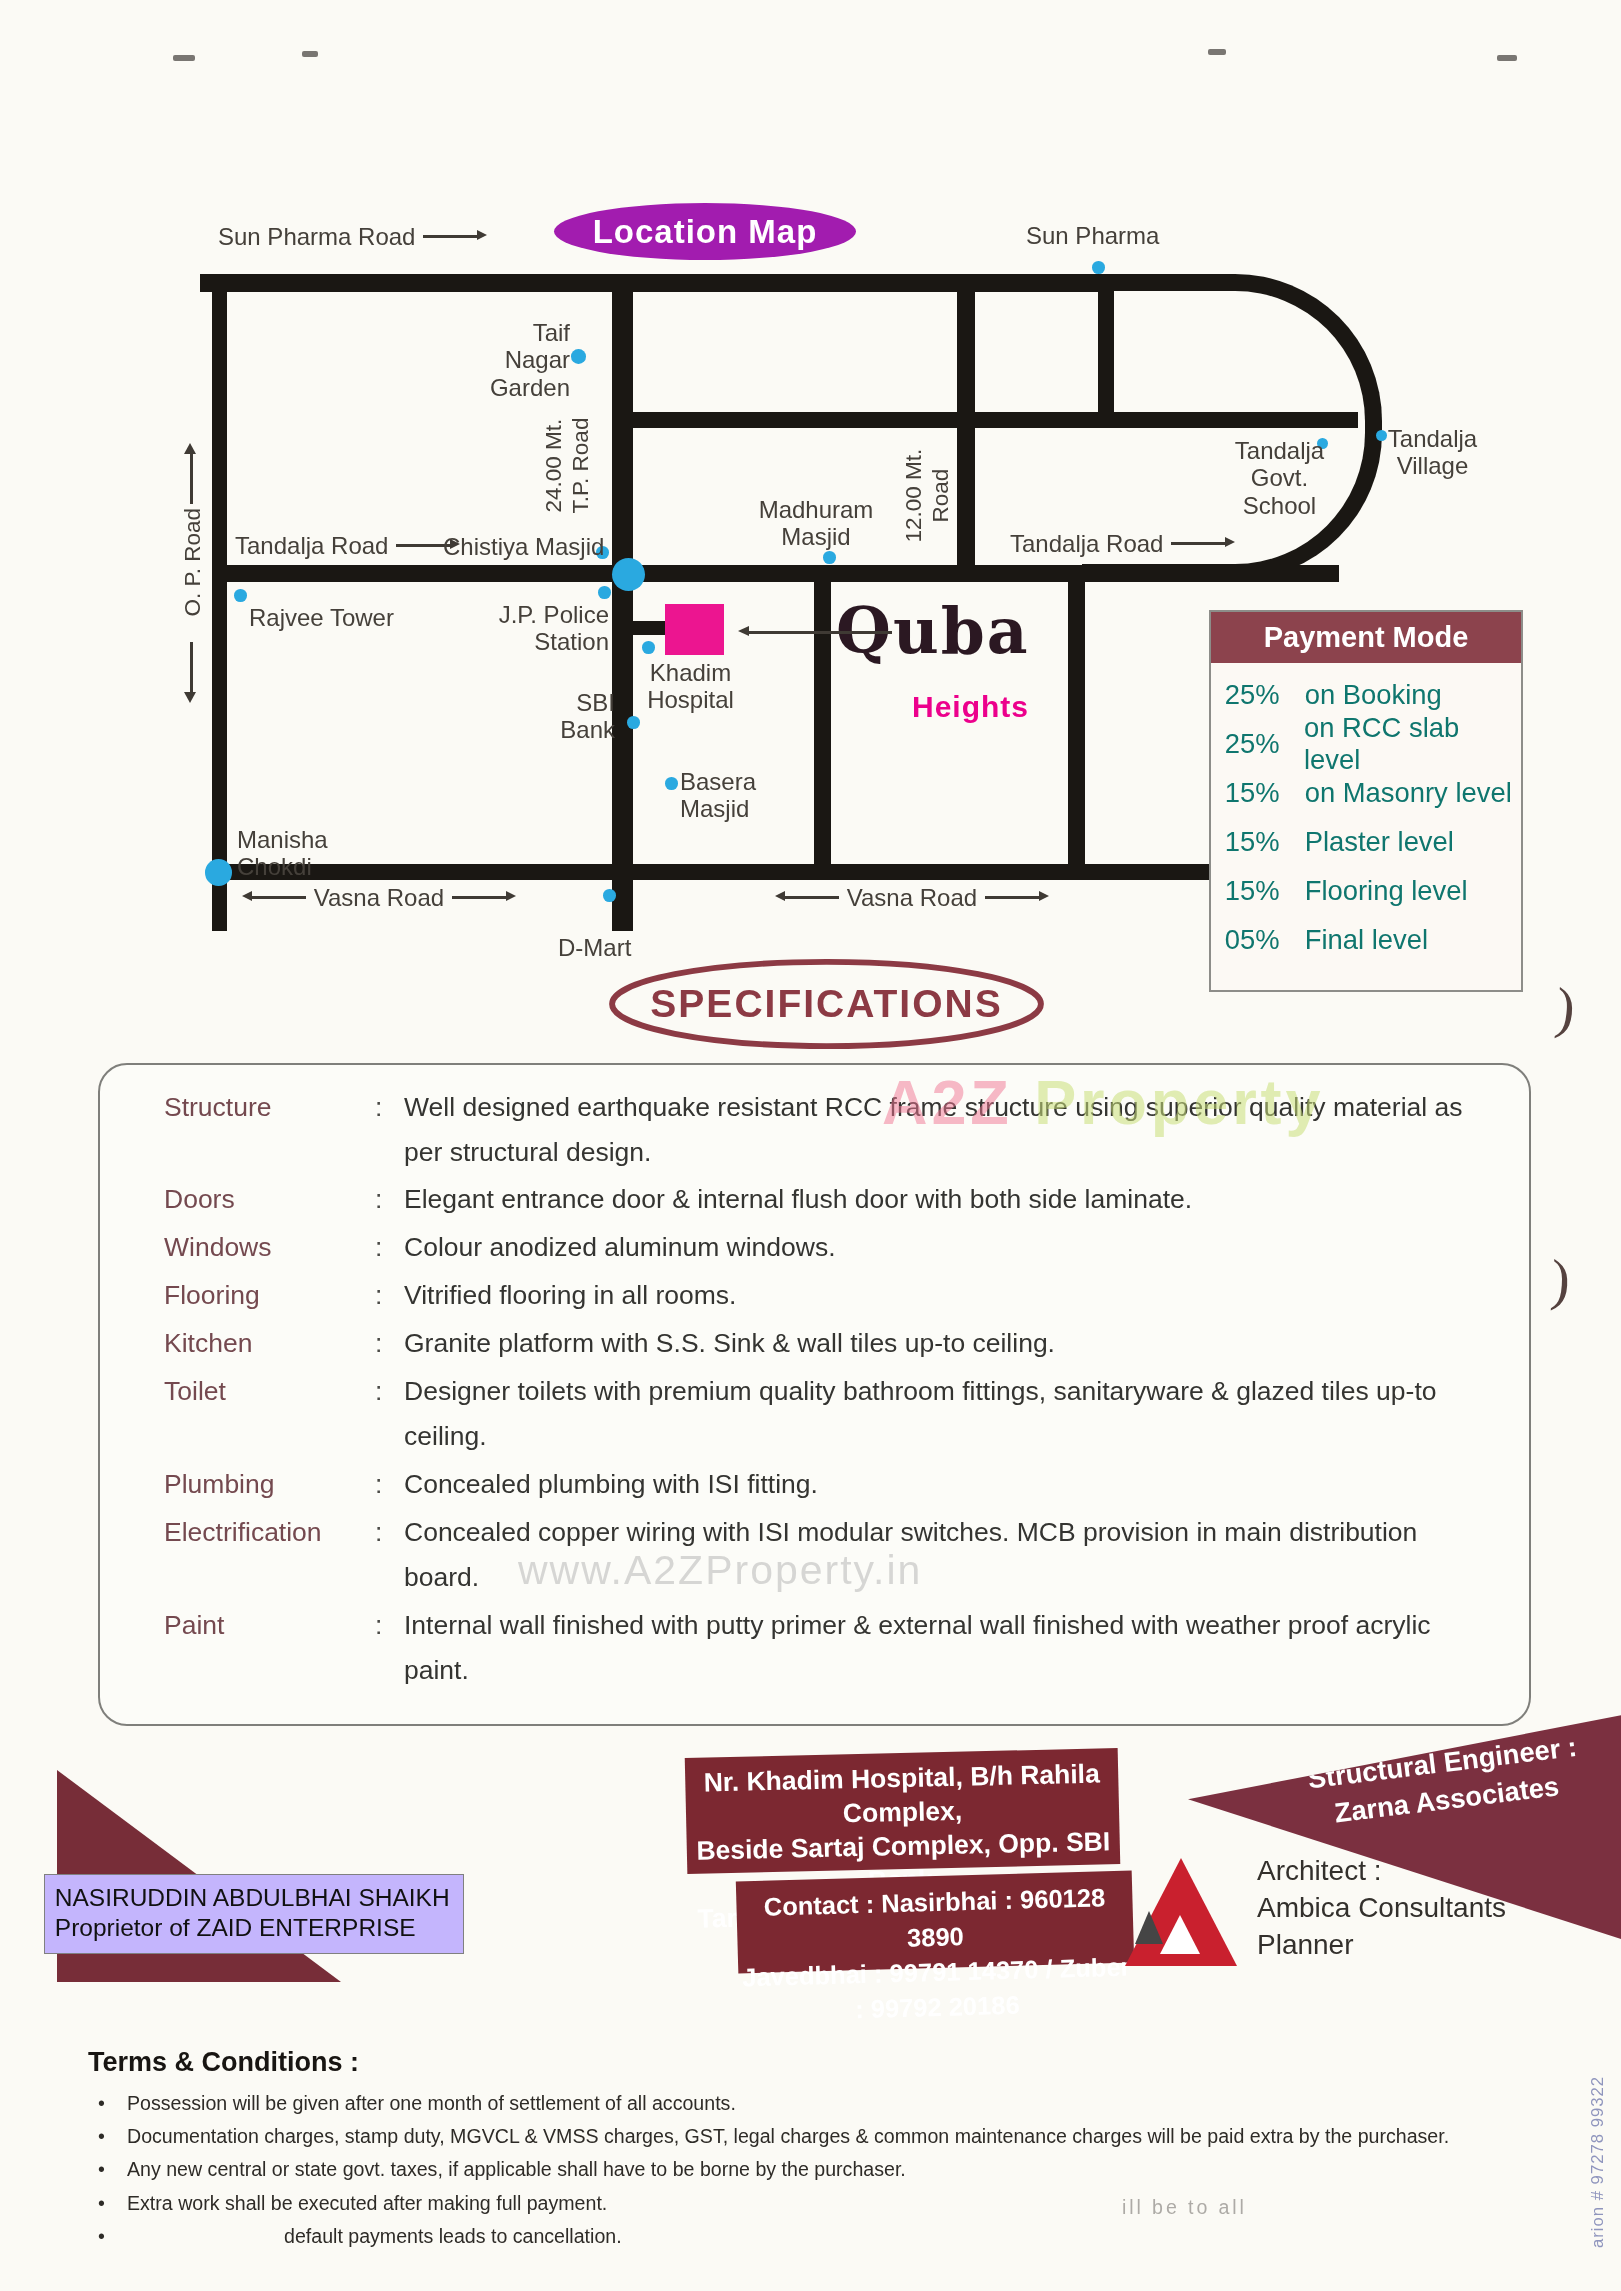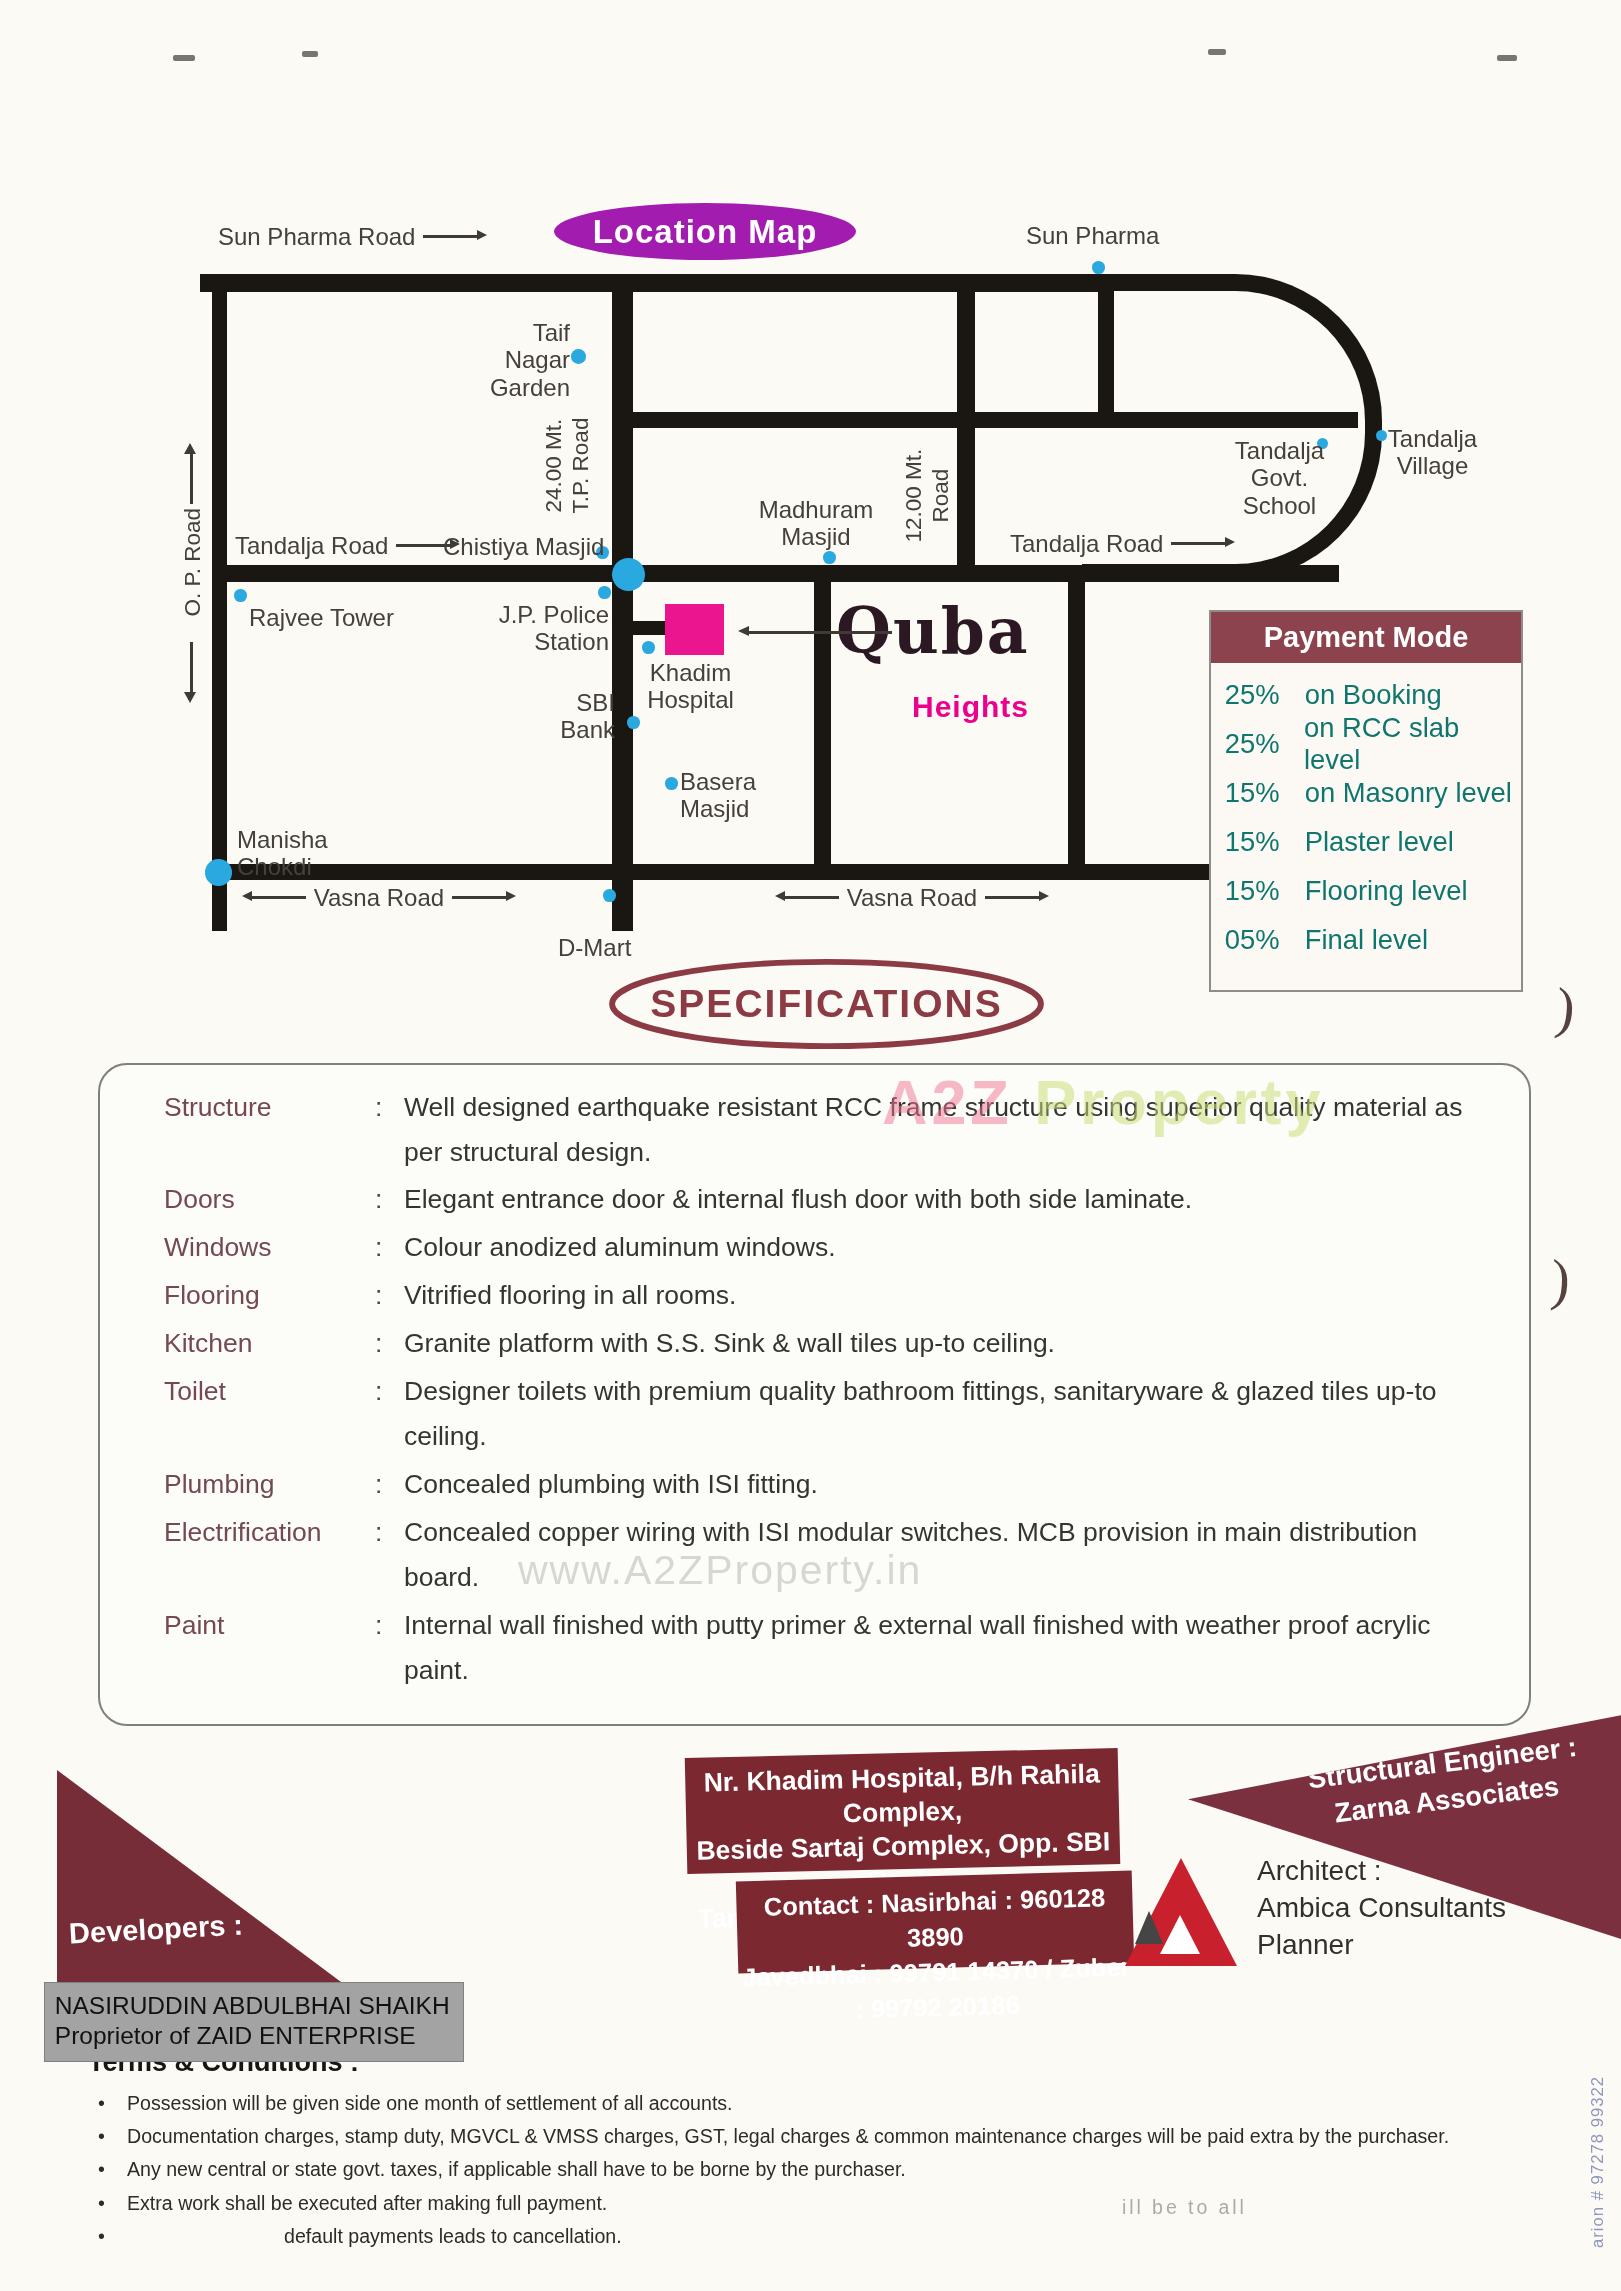--- a/index.html
+++ b/index.html
@@ -68,21 +68,21 @@
     pointer-events:none;}
   .wm-brand .a2z{color:rgba(240,115,145,.5);}
   .wm-brand .prop{color:rgba(200,222,120,.55);}
   .wm-url{position:absolute;left:518px;top:1547px;font-size:41px;color:#9a9a9a;opacity:.38;letter-spacing:2px;
     pointer-events:none;}
   
   .devtri{position:absolute;left:57px;top:1770px;width:284px;height:212px;background:#772d38;
     clip-path:polygon(0 0,100% 100%,0 100%);}
   .devlabel{position:absolute;left:69px;top:1913px;color:#fff;font-size:29px;font-weight:bold;
     transform:rotate(-3deg);z-index:4;}
-  .devbox{position:absolute;left:44px;top:1982px;width:420px;height:80px;background:#a3a3a3;
+  .devbox{position:absolute;left:44px;top:1874px;width:420px;height:80px;background:#c4b5fd;
     border:1px solid #808080;box-sizing:border-box;padding:7.8px 9.8px;z-index:5;
     font-size:24.5px;line-height:30px;color:#111;}
   .mbox{position:absolute;background:#7c2831;color:#fff;font-weight:bold;text-align:center;}
   .addrbox{left:686px;top:1753px;width:433px;height:116px;transform:rotate(-1.3deg);
     font-size:26.5px;line-height:34px;padding-top:7.8px;box-sizing:border-box;}
   .contactbox{left:737px;top:1876px;width:396px;height:92px;transform:rotate(-1.6deg);
     font-size:25.5px;line-height:35px;padding-top:8.8px;box-sizing:border-box;}
   .structwedge{position:absolute;left:1188px;top:1713px;width:433px;height:233px;background:#7b3040;
     clip-path:polygon(100% 1%,100% 97%,0 37%);}
   .structtext{position:absolute;left:90px;top:31px;width:333px;text-align:center;color:#fff;
@@ -315,21 +315,21 @@
   </div>
 
   <div class="arch">
     <div>Architect :</div>
     <div>Ambica Consultants</div>
     <div>Planner</div>
   </div>
 
   <div class="terms-title">Terms &amp; Conditions :</div>
   <div class="term-item" style="top:2092px;">
-    <span class="bullet">•</span><span>Possession will be given side one month of settlement of all accounts.</span>
+    <span class="bullet">•</span><span>Possession will be given after one month of settlement of all accounts.</span>
   </div>
   <div class="term-item" style="top:2125px;">
     <span class="bullet">•</span><span>Documentation charges, stamp duty, MGVCL &amp; VMSS charges, GST, legal charges &amp; common maintenance charges will be paid extra by the purchaser.</span>
   </div>
   <div class="term-item" style="top:2158px;">
     <span class="bullet">•</span><span>Any new central or state govt. taxes, if applicable shall have to be borne by the purchaser.</span>
   </div>
   <div class="term-item" style="top:2192px;">
     <span class="bullet">•</span><span>Extra work shall be executed after making full payment.</span>
   </div>

